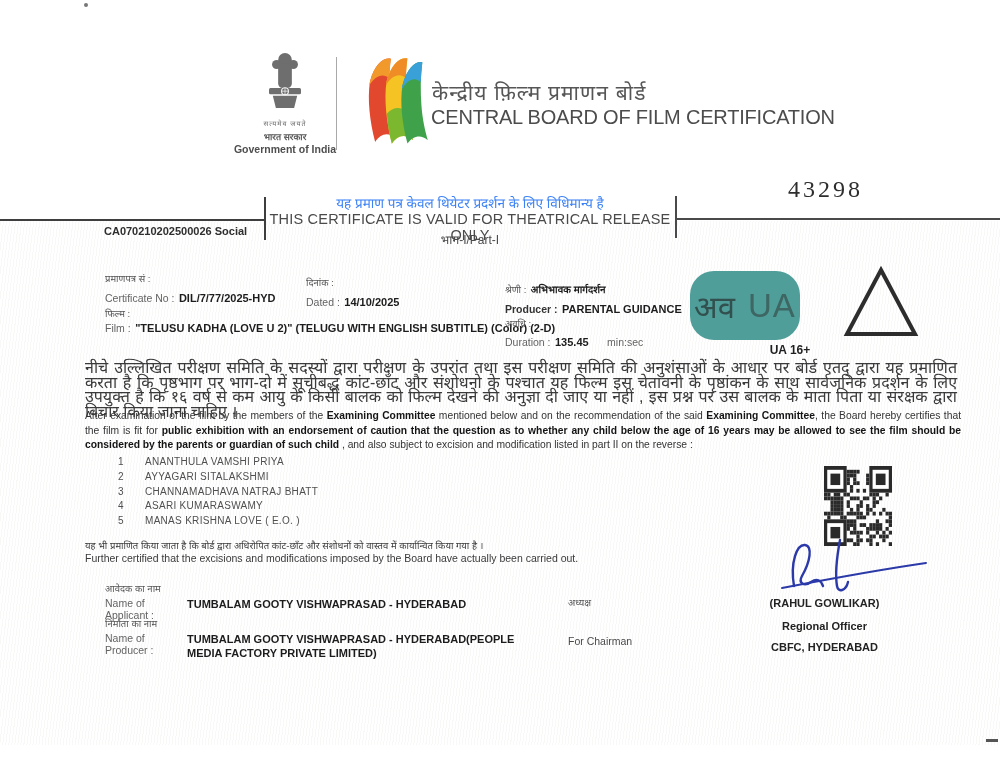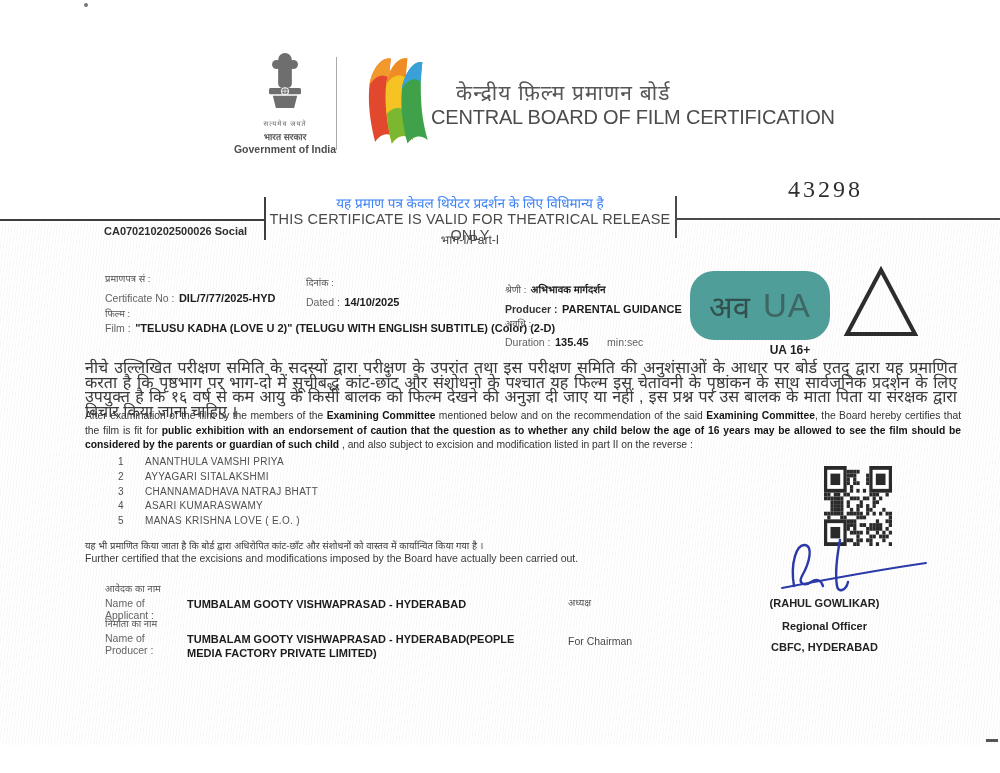--- a/index.html
+++ b/index.html
@@ -10,21 +10,21 @@
   .texture { left:0; top:221px; width:1000px; height:524px; pointer-events:none;
     background: repeating-linear-gradient(97deg, rgba(140,128,112,0.055) 0px, rgba(140,128,112,0.055) 1px, rgba(255,255,255,0) 1px, rgba(255,255,255,0) 3px);
   }
   
   .emblem-wrap { left:233px; top:50px; width:104px; text-align:center; }
   .motto { font-size:7px; color:#6a6a6a; letter-spacing:1px; margin-top:1px; }
   .govt-hi { font-size:9px; color:#5c5c5c; font-weight:bold; margin-top:2px; }
   .govt-en { font-size:10.5px; color:#4e4e4e; font-weight:bold; }
   .hdr-divider { left:336px; top:57px; width:1px; height:93px; background:#a9a9a9; }
   .logo-sails { left:360px; top:52px; }
-  .board-hi { left:456px; top:78px; font-size:21px; color:#565656; letter-spacing:1px; }
+  .board-hi { left:432px; top:78px; font-size:21px; color:#565656; letter-spacing:1px; }
   .board-en { left:431px; top:106px; font-size:20px; color:#4c4c4c; letter-spacing:-0.2px; }
   
   .serial { left:788px; top:176px; font-family:"Liberation Serif","DejaVu Serif",serif;
             font-size:24px; color:#2e2e2e; letter-spacing:3px; }
   
   .band-hline-left  { left:0;   top:219px; width:265px; height:2px; background:#3e3e3e; }
   .band-hline-right { left:676px; top:218px; width:324px; height:2px; background:#4a4a4a; }
   .band-tick-left  { left:264px; top:197px; width:2px; height:43px; background:#3e3e3e; }
   .band-tick-right { left:675px; top:196px; width:2px; height:42px; background:#4a4a4a; }
   .band-hi  { left:270px; top:194px; width:400px; text-align:center; font-size:13.5px; color:#3b82f6; }
@@ -41,21 +41,21 @@
   .d-date-hi { left:306px; top:276px; }
   .d-date    { left:306px; top:292px; }
   .d-film-hi { left:105px; top:307px; }
   .d-film    { left:105px; top:320px; width:458px; white-space:normal; line-height:14px; }
   .d-cat-hi  { left:505px; top:279px; }
   .d-cat     { left:505px; top:299px; }
   .d-dur-hi  { left:505px; top:317px; }
   .d-dur     { left:505px; top:332px; }
   .lbl-semibold { font-weight:bold; color:#333; font-size:10.5px; }
   
-  .ua-badge { left:690px; top:271px; width:140px; height:69px; border-radius:24px;
+  .ua-badge { left:690px; top:271px; width:110px; height:69px; border-radius:24px;
               background:#4f9e9a; display:flex; align-items:center; justify-content:center; gap:13px; }
   .ua-badge .hi { font-size:31px; color:#31504e; }
   .ua-badge .en { font-size:33px; color:#3e6663; letter-spacing:1px; }
   .ua-caption { left:755px; top:343px; width:70px; text-align:center; font-size:12px; font-weight:bold; color:#1f1f1f; }
   .triangle { left:842px; top:264px; }
   
   .para-hi { left:85px; top:361px; width:872px; font-size:16px; line-height:14.6px;
              color:#3a3a3a; text-align:justify; }
   .para-en { left:85px; top:409px; width:876px; font-size:10.3px; line-height:14.6px;
              color:#333; text-align:justify; }

